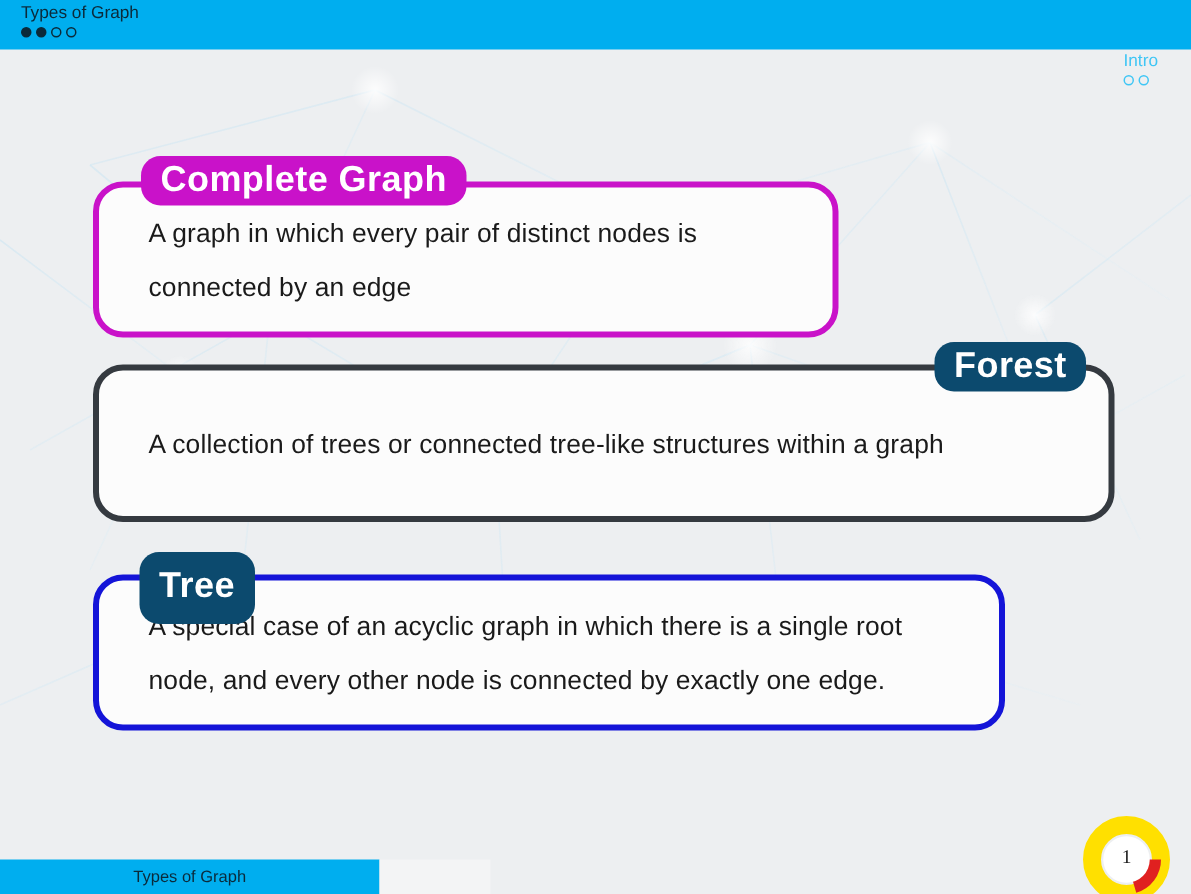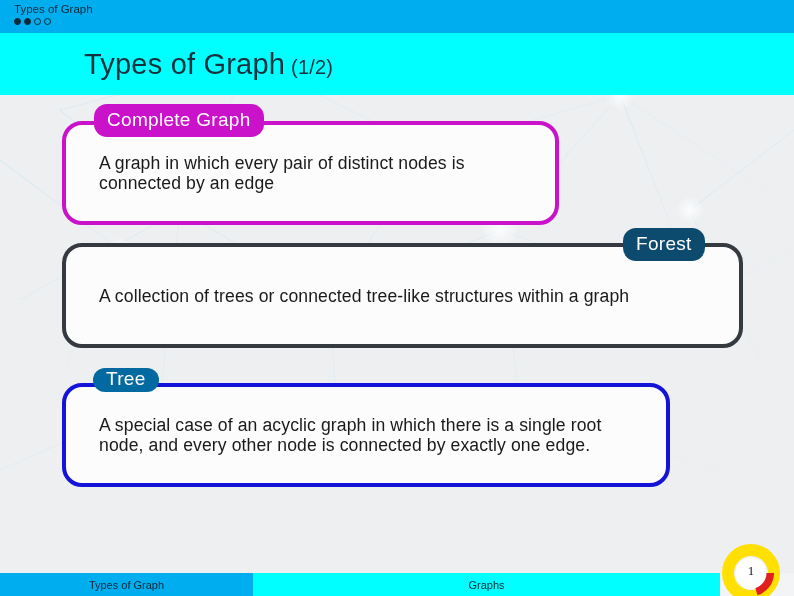--- a/index.html
+++ b/index.html
@@ -85,31 +85,31 @@
     background: #fcfcfc;
     border-radius: 20px;
     border-style: solid;
   }
   .card-text {
     position: absolute;
     left: 33px; right: 26px;
     top: 50%;
     transform: translateY(-50%);
     font-size: 17.6px;
-    line-height: 20px;
+    line-height: 36px;
     color: #1a1a1a;
     letter-spacing: .1px;
   }
   .card-tab {
     position: absolute;
     z-index: 4;
     border-radius: 13px;
     color: #ffffff;
-    font-size: 19px;
-    font-weight: normal;
+    font-size: 24px;
+    font-weight: bold;
     letter-spacing: .3px;
     display: flex;
     align-items: center;
     justify-content: center;
     padding: 2px 13px 4px 13px;
     white-space: nowrap;
     line-height: 22px;
   }
 
   
@@ -131,22 +131,22 @@
     left: 623px; top: 133px; height: 33px;
     background: #0c4a6e;
   }
 
   
   #card-tree .card-body {
     left: 62px; top: 288px; width: 608px; height: 104px;
     border-color: #1414d8; border-width: 4px;
   }
   #card-tree .card-tab {
-    left: 93px; top: 273px; height: 24px;
-    background: #0369a1;
+    left: 93px; top: 273px; height: 48px;
+    background: #0c4a6e;
   }
 
   
   #footer {
     position: absolute; bottom: 0; left: 0;
     width: 794px; height: 23px;
     z-index: 3;
     display: flex;
   }
   .foot-seg {
@@ -235,25 +235,20 @@
     </div>
     <div class="nav-group right">
       <div class="nav-title dim">Intro</div>
       <div class="dots">
         <span class="dot dim"></span>
         <span class="dot dim"></span>
       </div>
     </div>
   </div>
 
-  <div id="titleband">
-    <h1 id="page-title">
-      <span>Types of Graph</span><span class="frac">(1/2)</span>
-    </h1>
-  </div>
 
   <div id="content">
 
     <div class="card" id="card-complete">
       <div class="card-body">
         <div class="card-text">A graph in which every pair of distinct nodes is connected by an edge</div>
       </div>
       <div class="card-tab">Complete Graph</div>
     </div>
 
@@ -268,21 +263,20 @@
       <div class="card-body">
         <div class="card-text">A special case of an acyclic graph in which there is a single root node, and every other node is connected by exactly one edge.</div>
       </div>
       <div class="card-tab">Tree</div>
     </div>
 
   </div>
 
   <div id="footer">
     <div class="foot-seg" id="foot-left">Types of Graph</div>
-    <div class="foot-seg" id="foot-mid">Graphs</div>
     <div class="foot-seg" id="foot-right"></div>
   </div>
 
   <div id="pagenum">
     <svg width="58" height="58" viewBox="0 0 58 58">
       <circle cx="29" cy="29" r="23" fill="none" stroke="#ffe000" stroke-width="12"></circle>
       <path d="M 29 29 L 52 29 A 23 23 0 0 1 35.5 51.2 Z" fill="#e02020"></path>
       <circle cx="29" cy="29" r="15.5" fill="#ffffff"></circle>
     </svg>
     <div id="pagenum-label">1</div>

